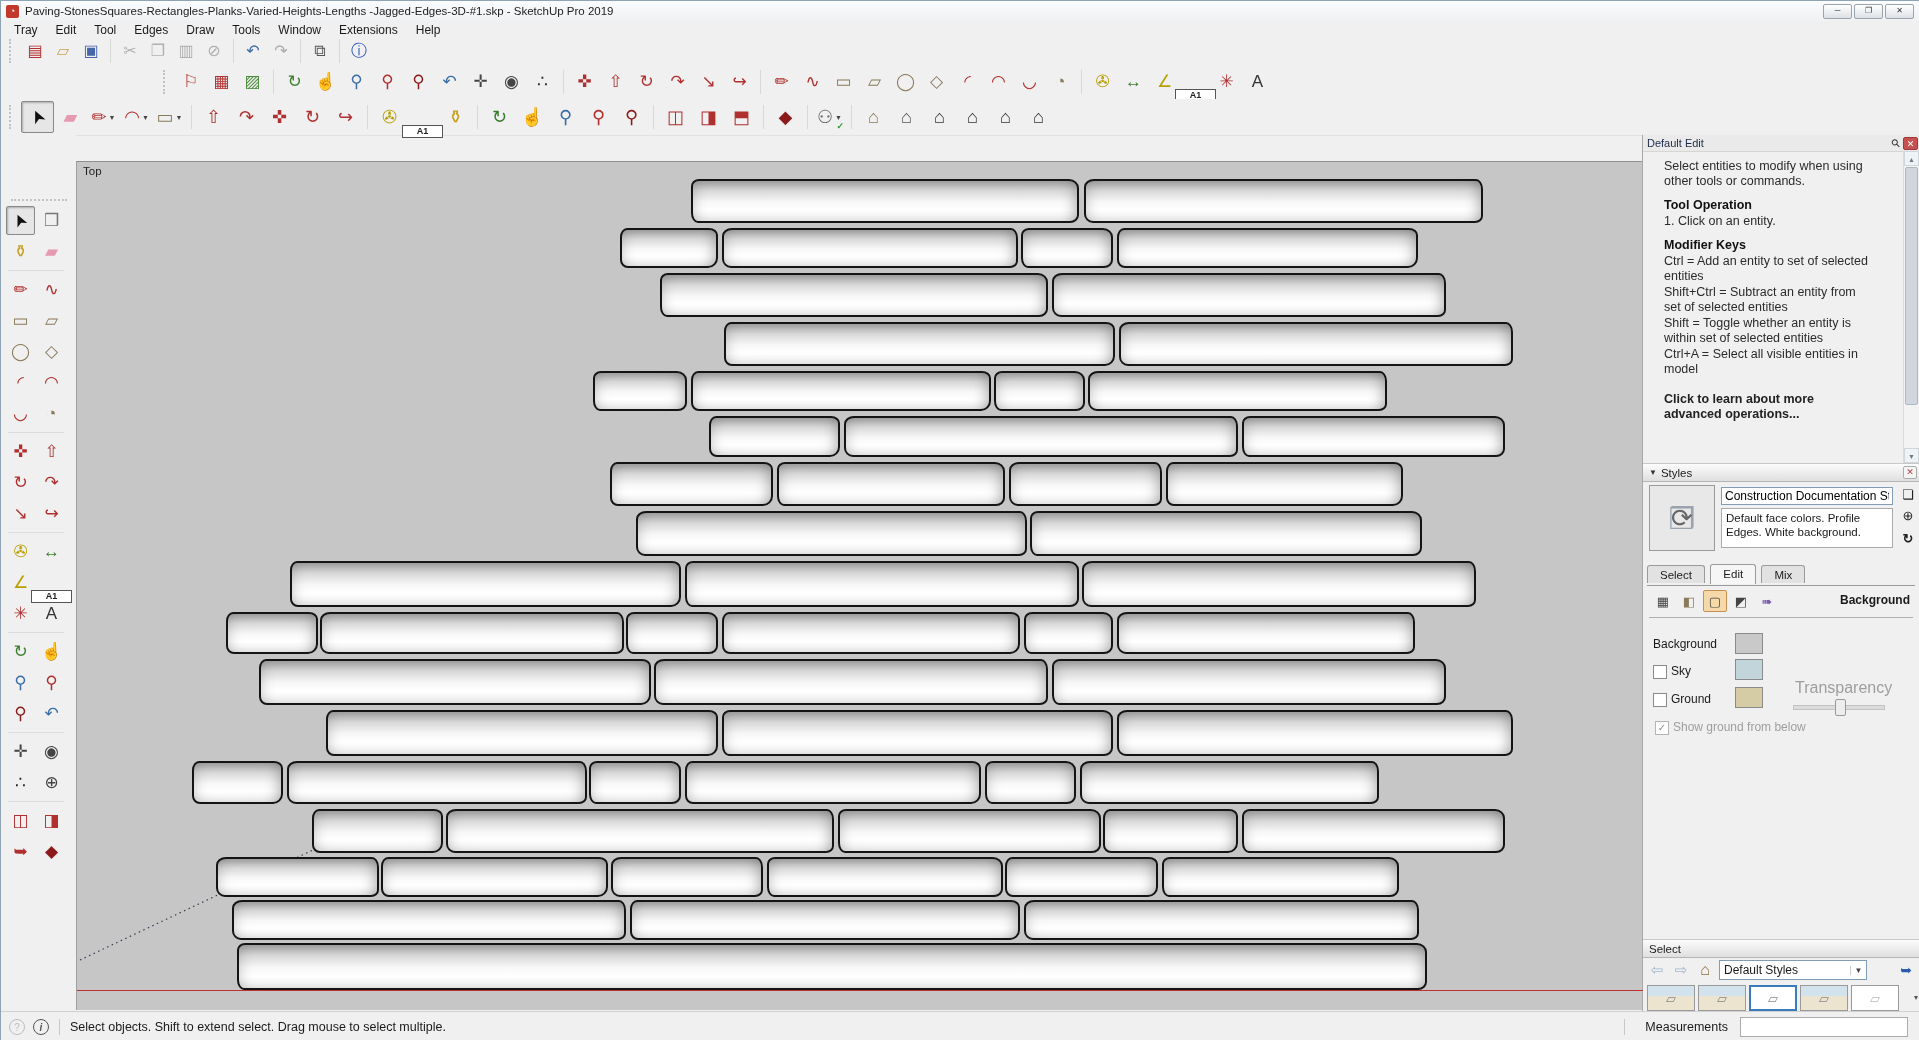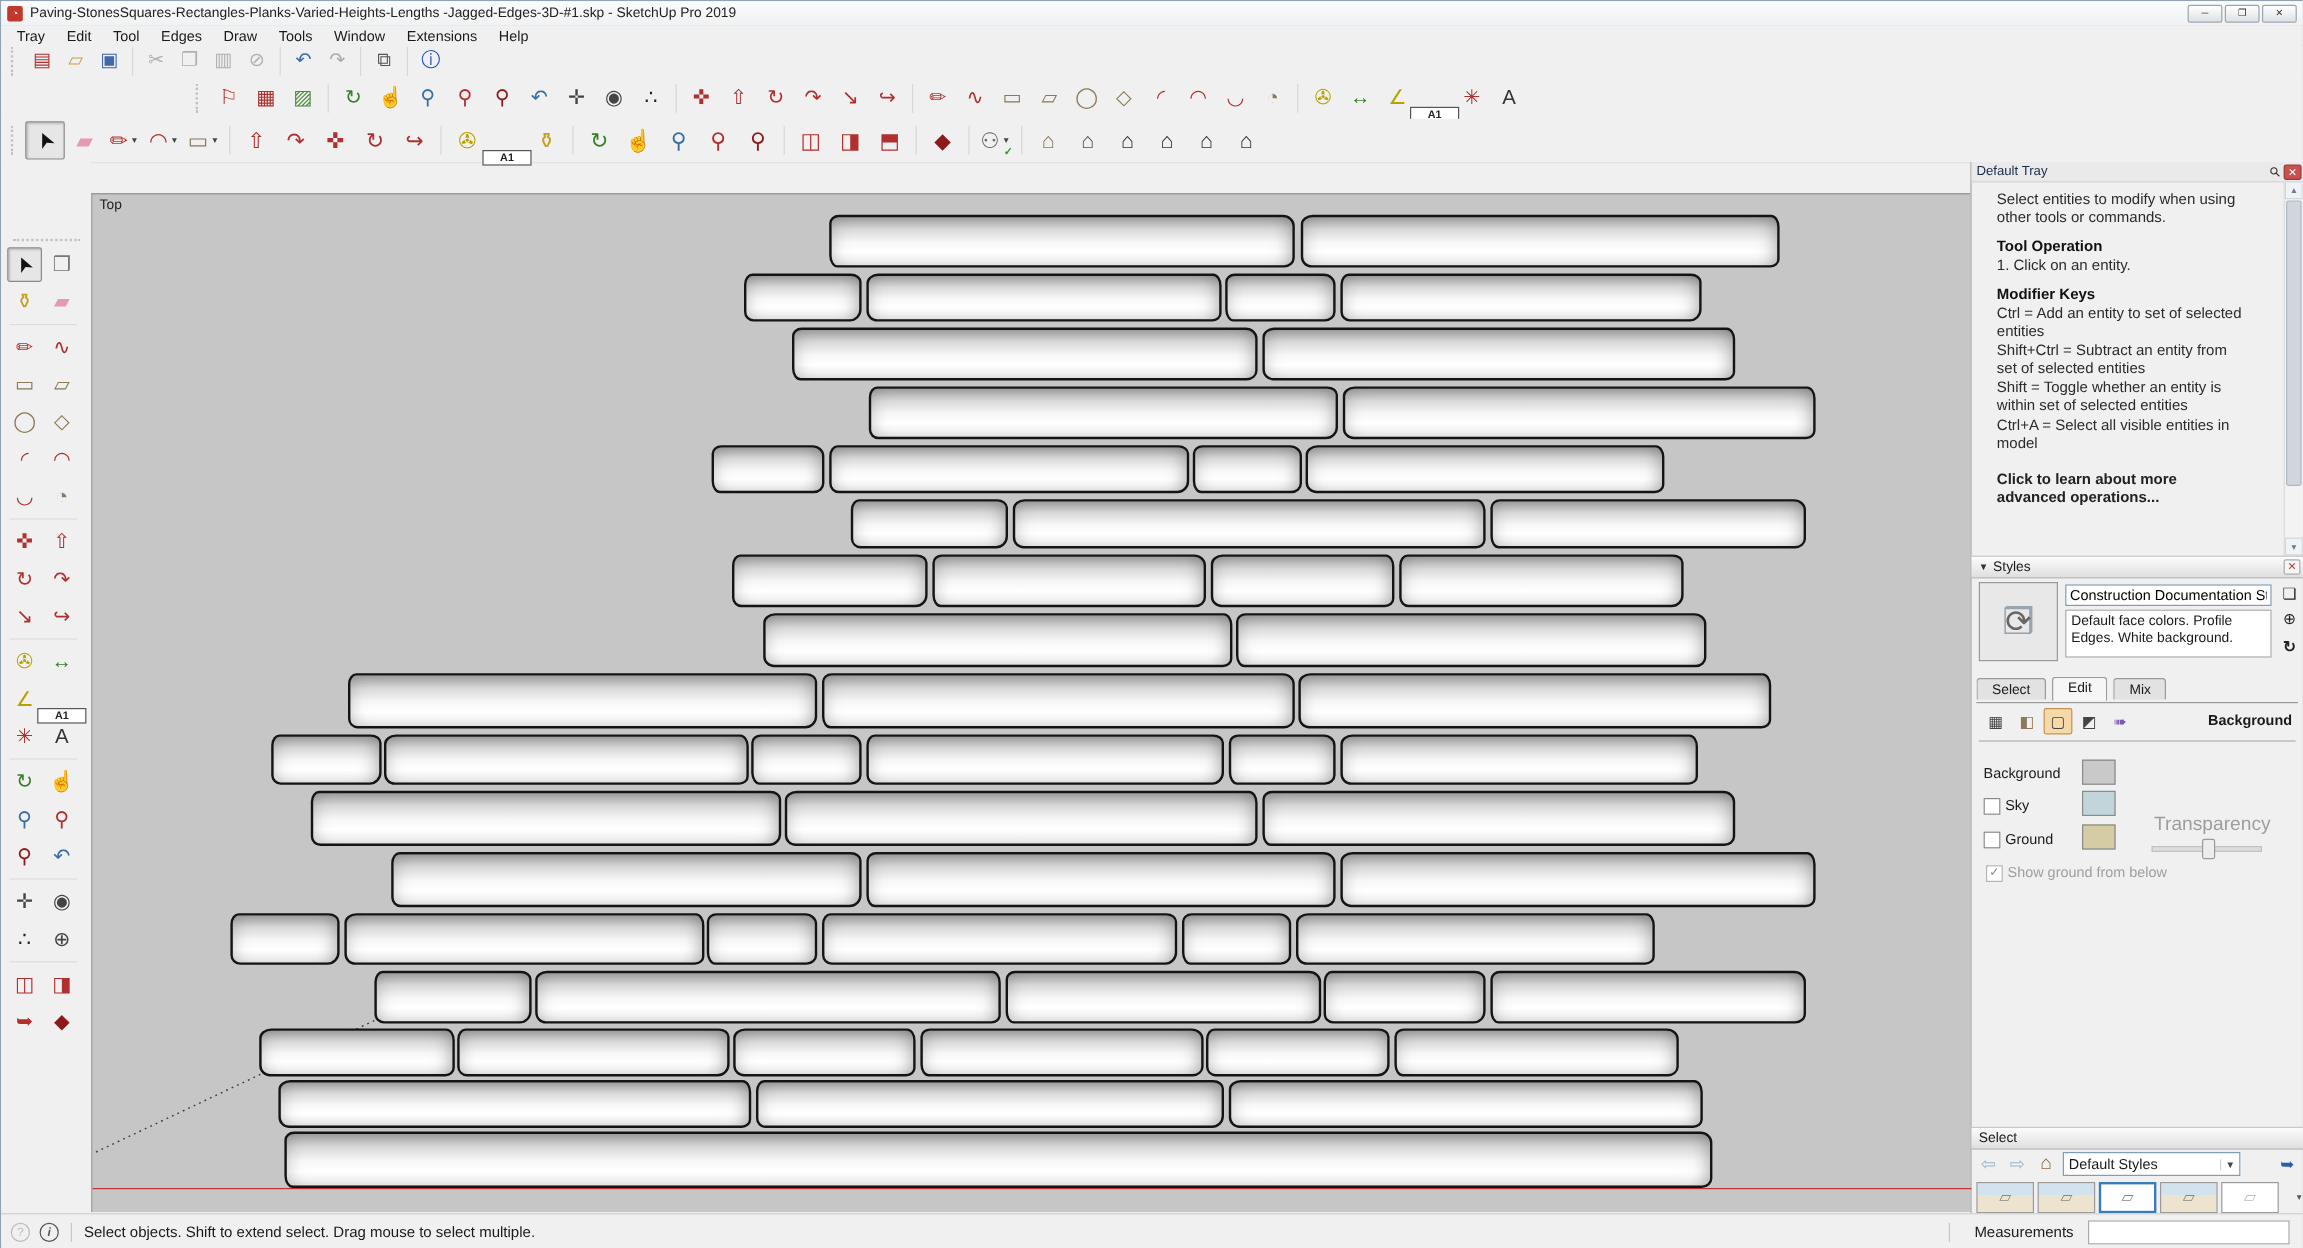--- a/index.html
+++ b/index.html
@@ -642,21 +642,21 @@
         <div class="plank" style="left: 1085px; top: 695px; width: 237px; height: 40px; border-color: rgb(20, 20, 20);"></div>
         <div class="plank" style="left: 155px; top: 738px; width: 394px; height: 40px; border-color: rgb(20, 20, 20);"></div>
         <div class="plank" style="left: 553px; top: 738px; width: 390px; height: 40px; border-color: rgb(20, 20, 20);"></div>
         <div class="plank" style="left: 947px; top: 738px; width: 395px; height: 40px; border-color: rgb(20, 20, 20);"></div>
         <div class="plank" style="left: 160px; top: 781px; width: 1190px; height: 47px; border-color: rgb(20, 20, 20);"></div>
       </div>
   </div>
 
   <div id="tray">
     <div id="traytitle">
-      <span class="t">Default Tray</span>
+      <span class="t">Default Edit</span>
       <span id="pin">⚲</span>
       <button id="trayclose">✕</button>
     </div>
 
     <div id="instructor">
       <div>Select entities to modify when using other tools or commands.</div>
       <div class="hd">Tool Operation</div>
       <div class="ln">1. Click on an entity.</div>
       <div class="hd">Modifier Keys</div>
       <div class="ln">Ctrl = Add an entity to set of selected entities</div>

